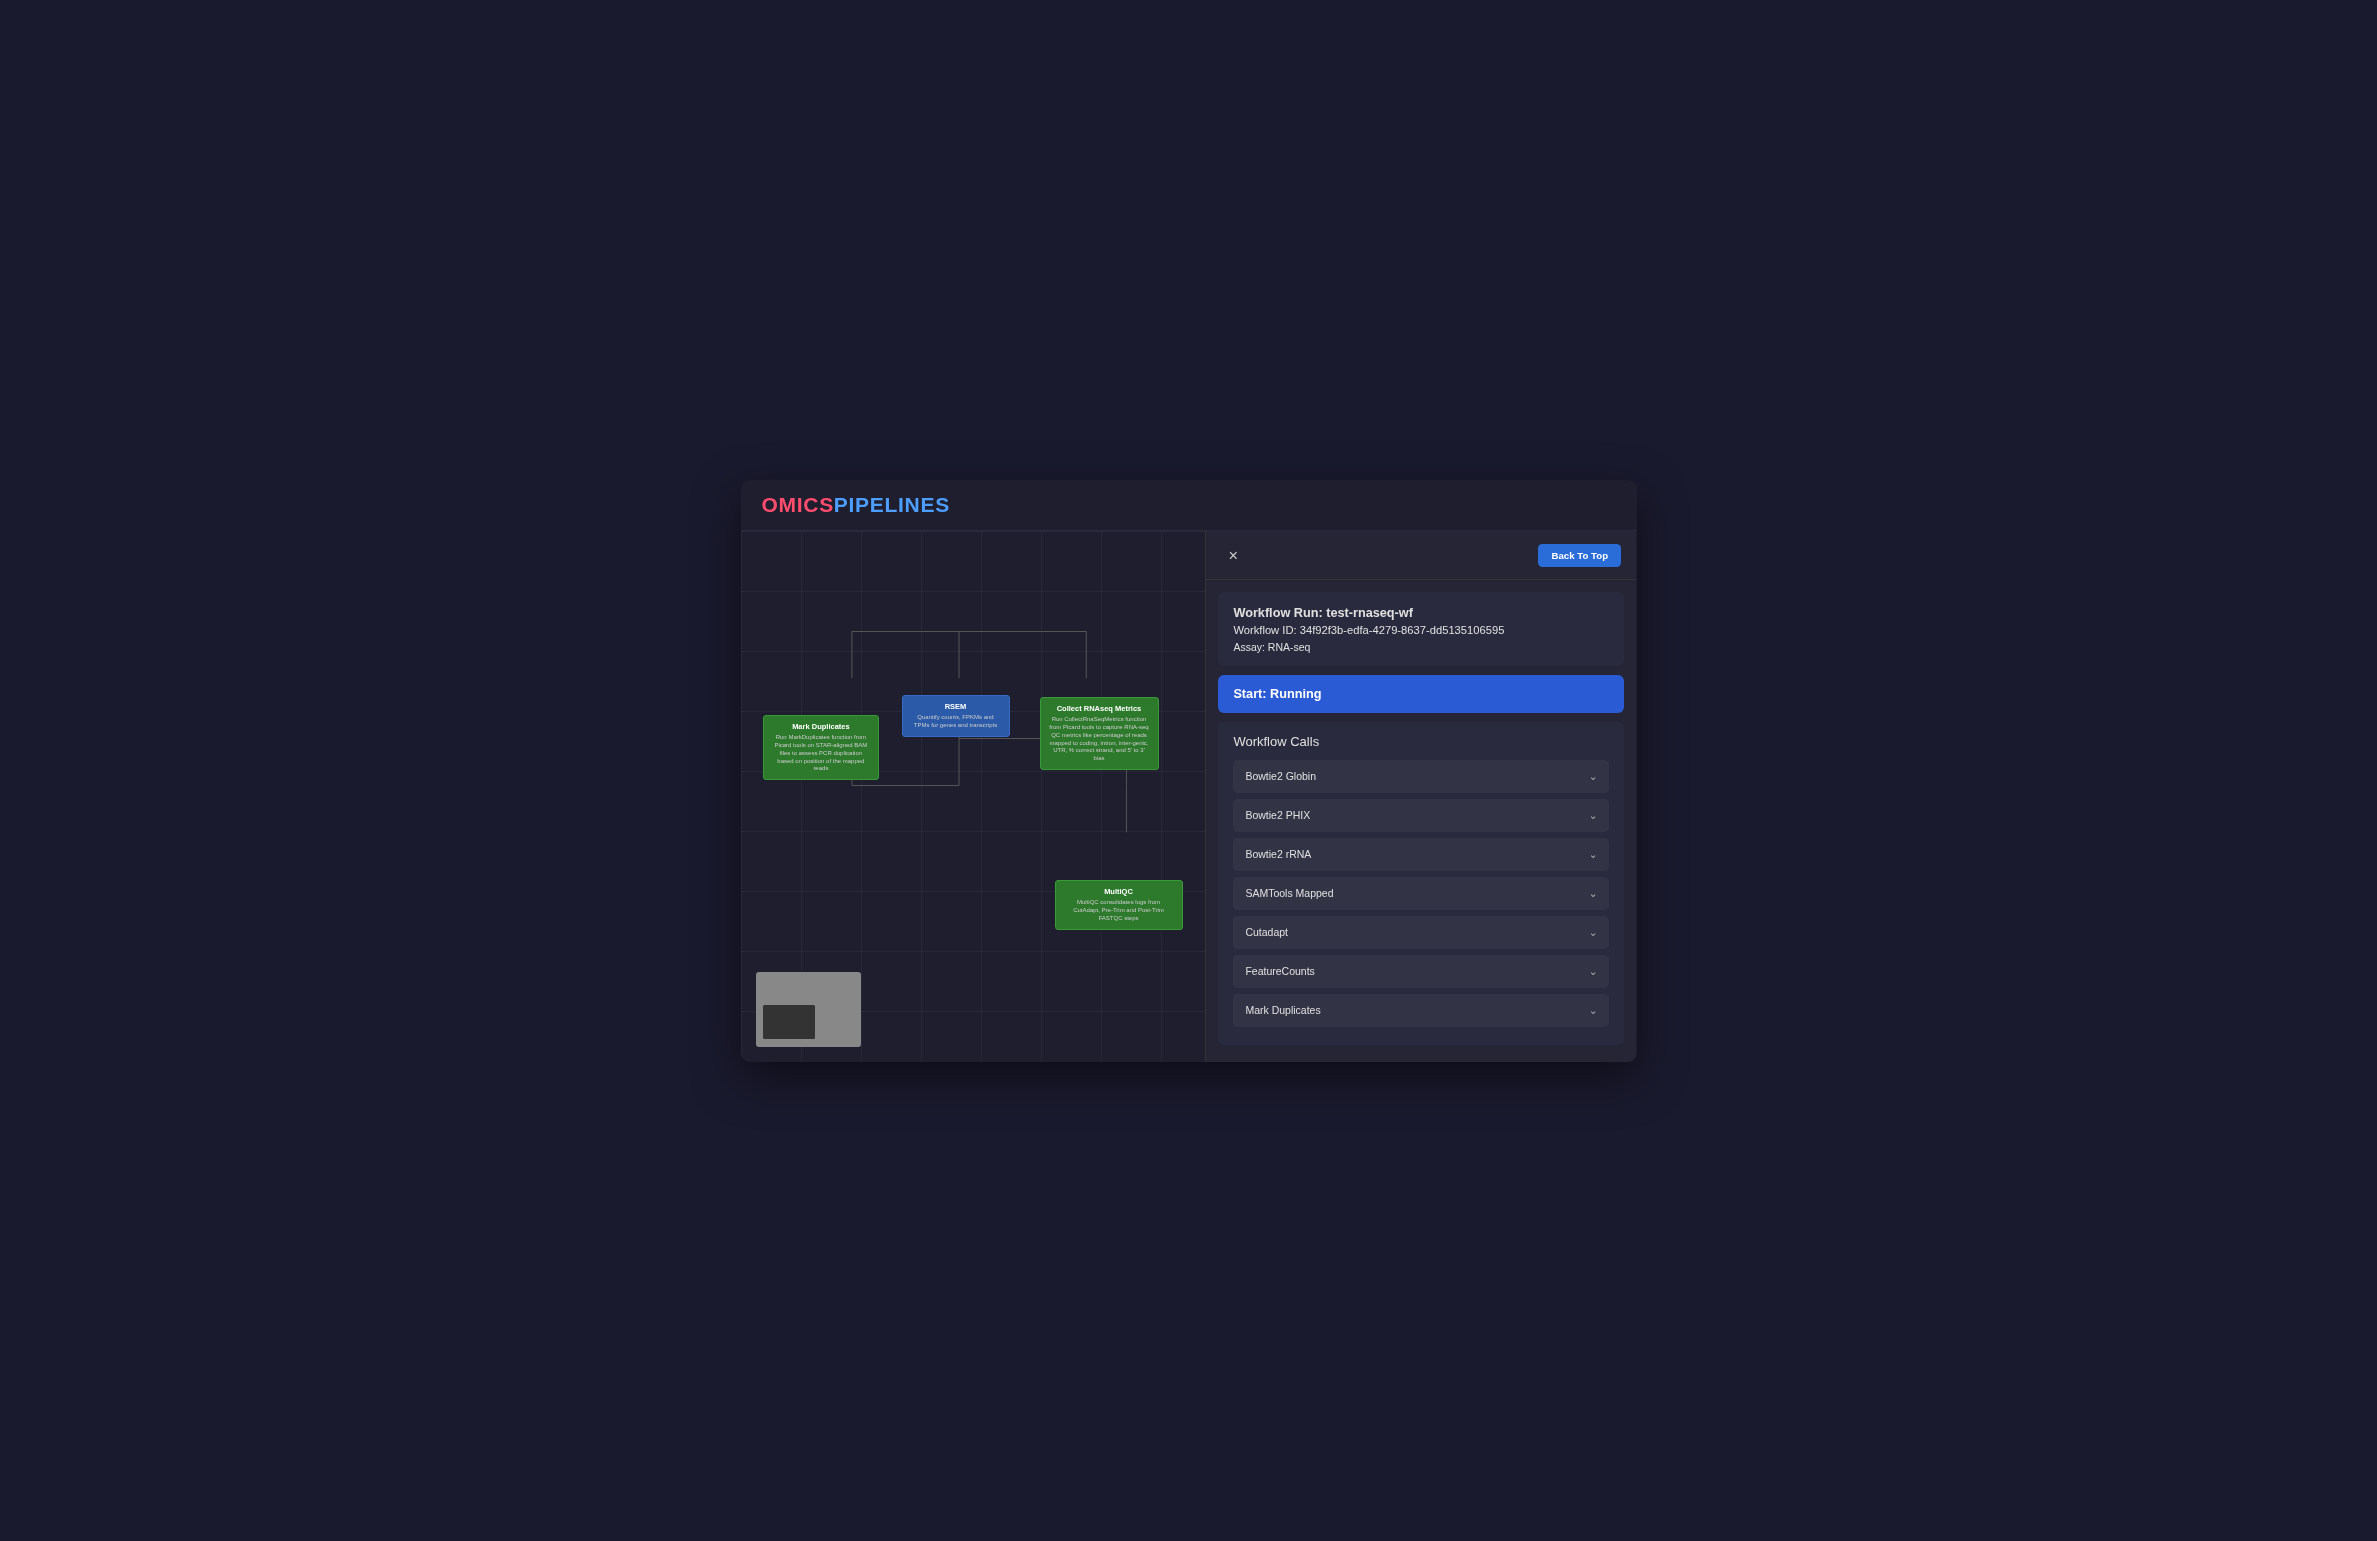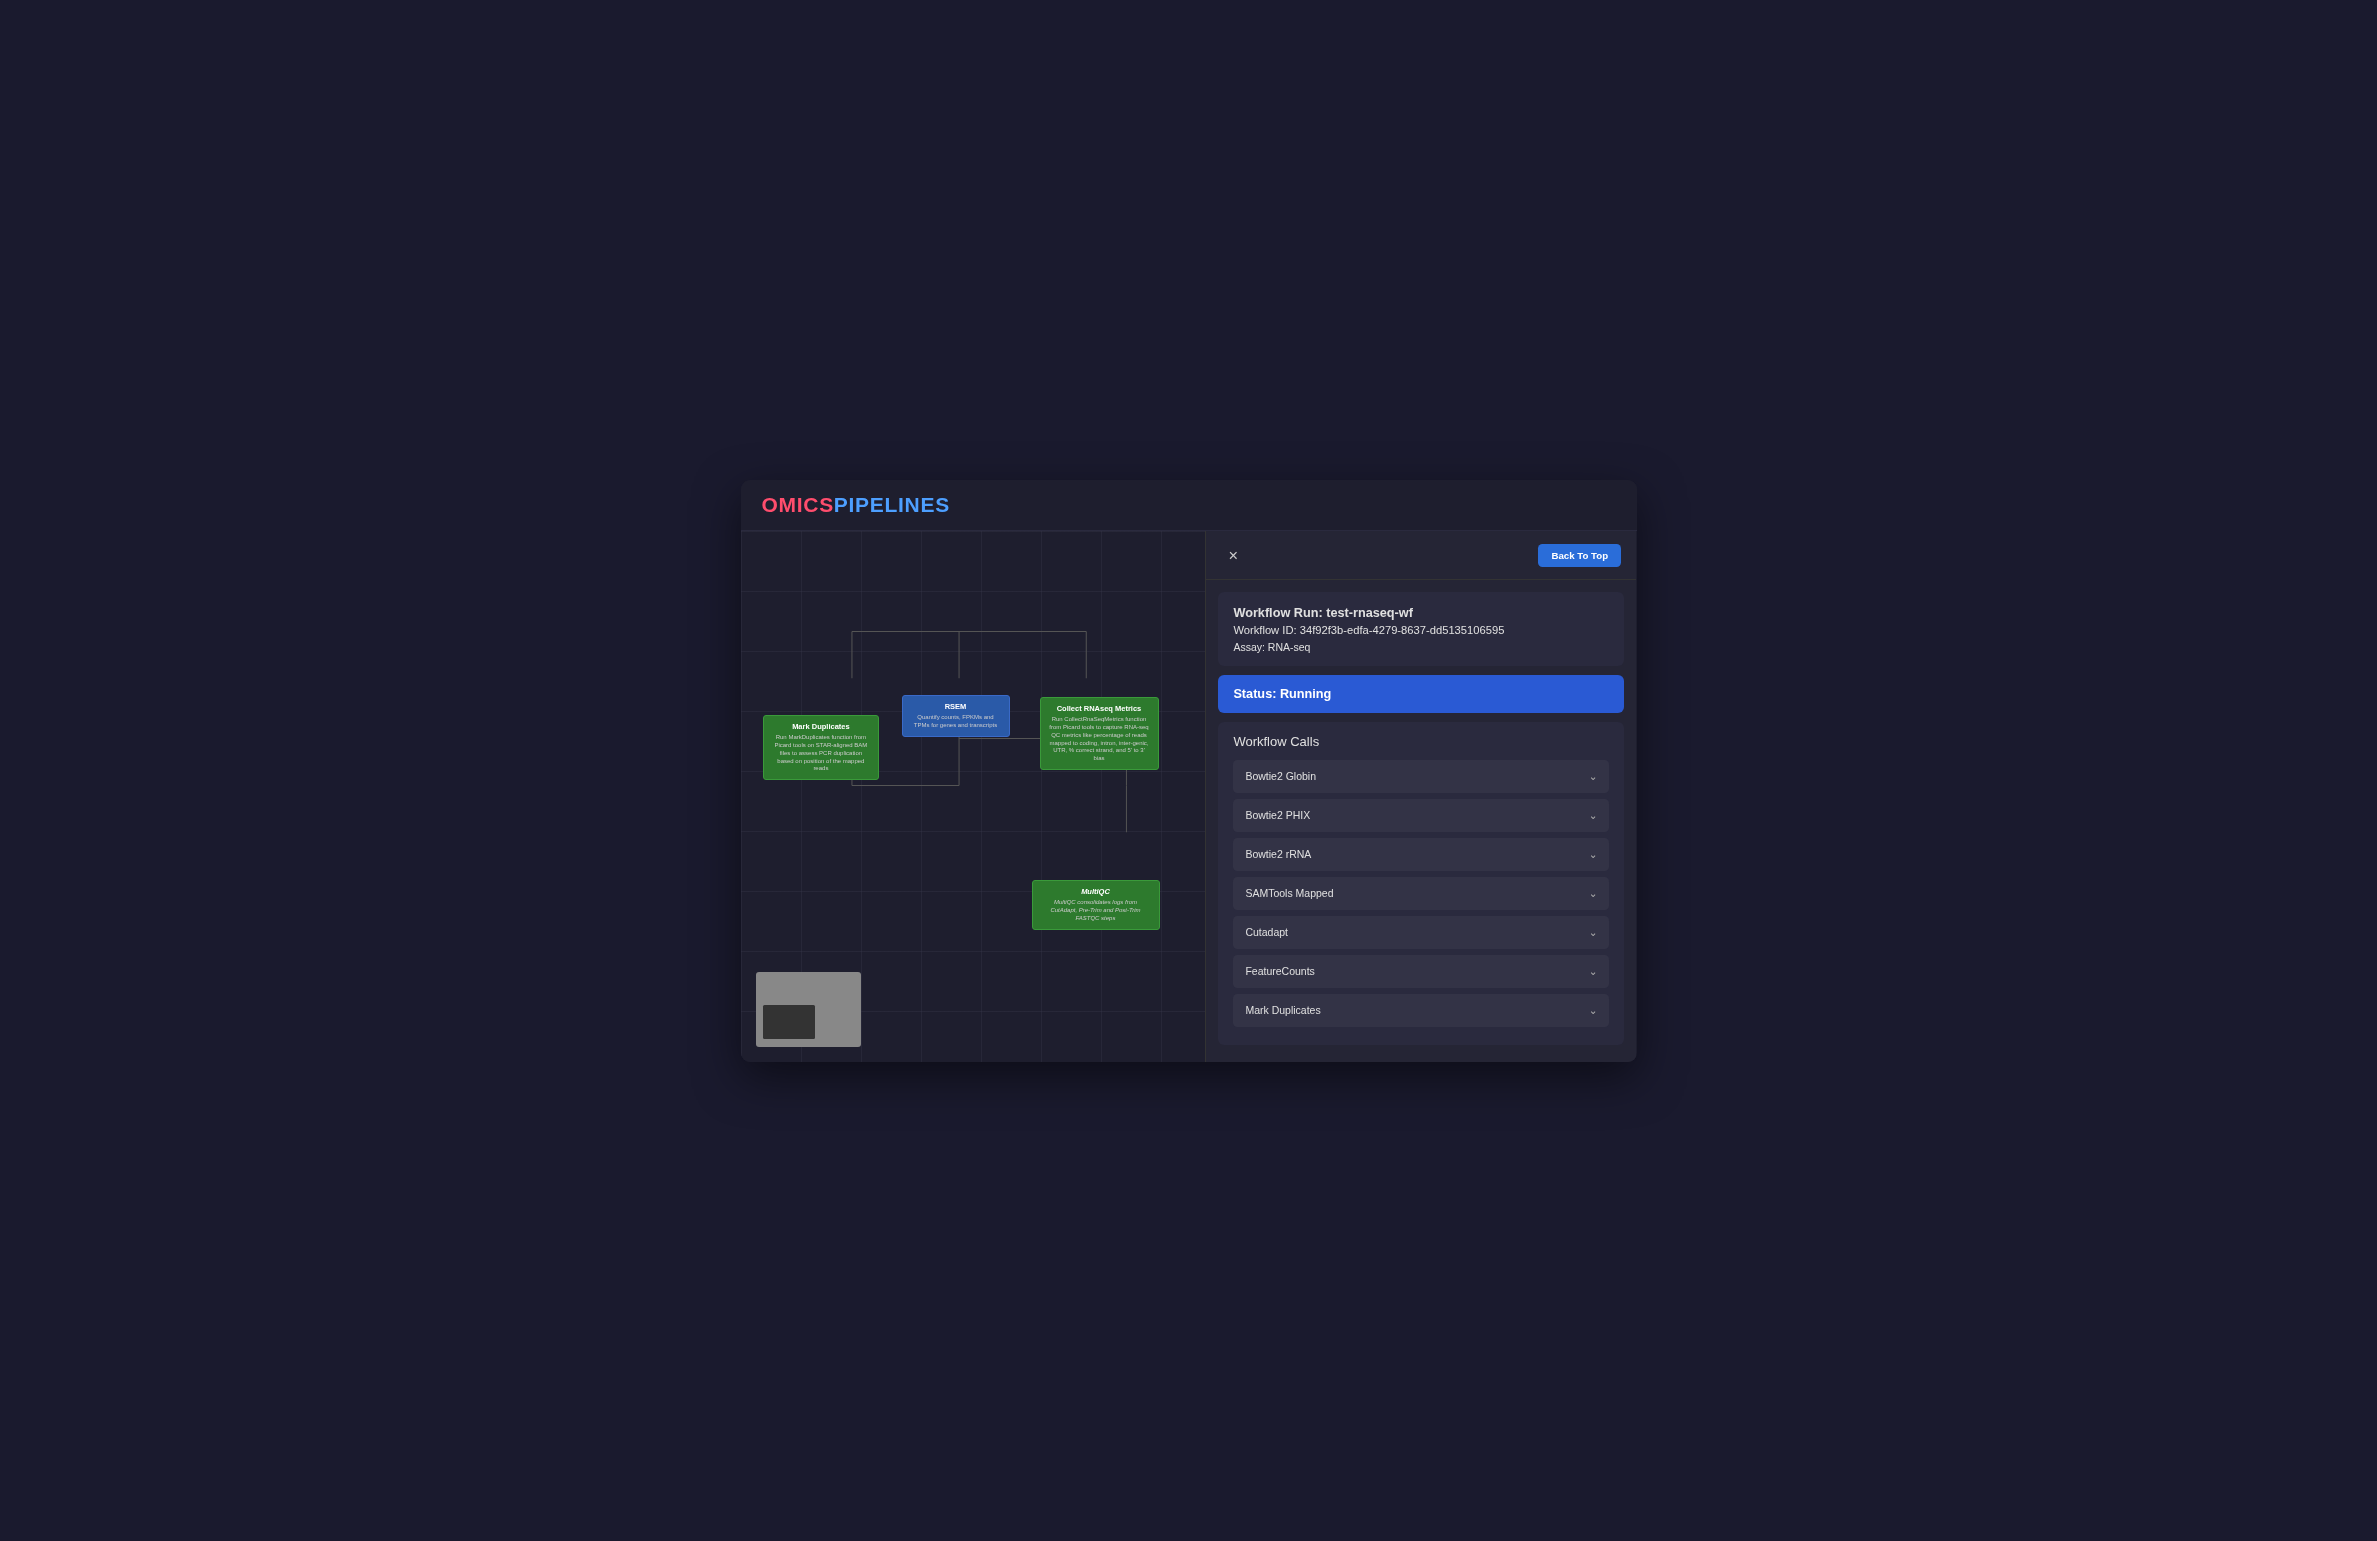--- a/index.html
+++ b/index.html
@@ -281,21 +281,21 @@
         <div class="pipeline-node node-blue" style="left:161px; top:164px; width:108px;">
           <div class="node-title">RSEM</div>
           <div class="node-desc">Quantify counts, FPKMs and TPMs for genes and transcripts</div>
         </div>
 
         <div class="pipeline-node node-green" style="left:299px; top:146px; width:119px;">
           <div class="node-title">Collect RNAseq Metrics</div>
           <div class="node-desc">Run CollectRnaSeqMetrics function from Picard tools to capture RNA-seq QC metrics like percentage of reads mapped to coding, intron, inter-genic, UTR, % correct strand, and 5' to 3' bias</div>
         </div>
 
-        <div class="pipeline-node node-green" style="left:291px; top:329px; width:128px;font-style:italic;">
+        <div class="pipeline-node node-green" style="left:314px; top:329px; width:128px;">
           <div class="node-title">MultiQC</div>
           <div class="node-desc">MultiQC consolidates logs from CutAdapt, Pre-Trim and Post-Trim FASTQC steps</div>
         </div>
 
         <div class="minimap">
           <div class="minimap-inner"></div>
         </div>
       </div>
     </div>
 
@@ -310,21 +310,21 @@
 
       <div class="info-body">
 
         <div class="workflow-meta-card">
           <div class="wf-run">Workflow Run: test-rnaseq-wf</div>
           <div class="wf-id">Workflow ID: 34f92f3b-edfa-4279-8637-dd5135106595</div>
           <div class="wf-assay">Assay: RNA-seq</div>
         </div>
 
         <div class="status-card">
-          <div class="status-text">Status: Running</div>
+          <div class="status-text">Start: Running</div>
         </div>
 
 
         <div class="workflow-calls-card">
           <div class="wf-calls-title">Workflow Calls</div>
 
           <div id="call-items-container">
               <div class="call-item">
       <span class="call-label">Bowtie2 Globin</span>
       <span class="chevron-icon">⌄</span>

